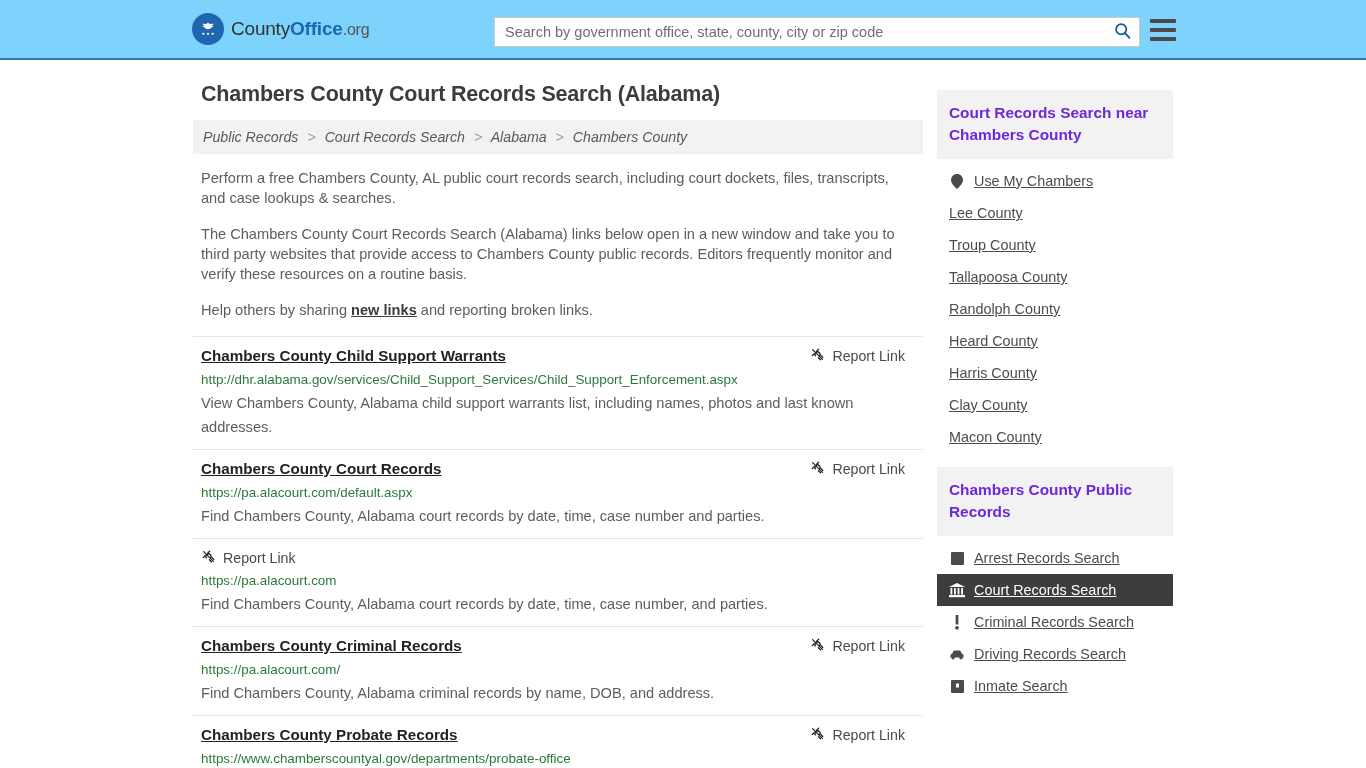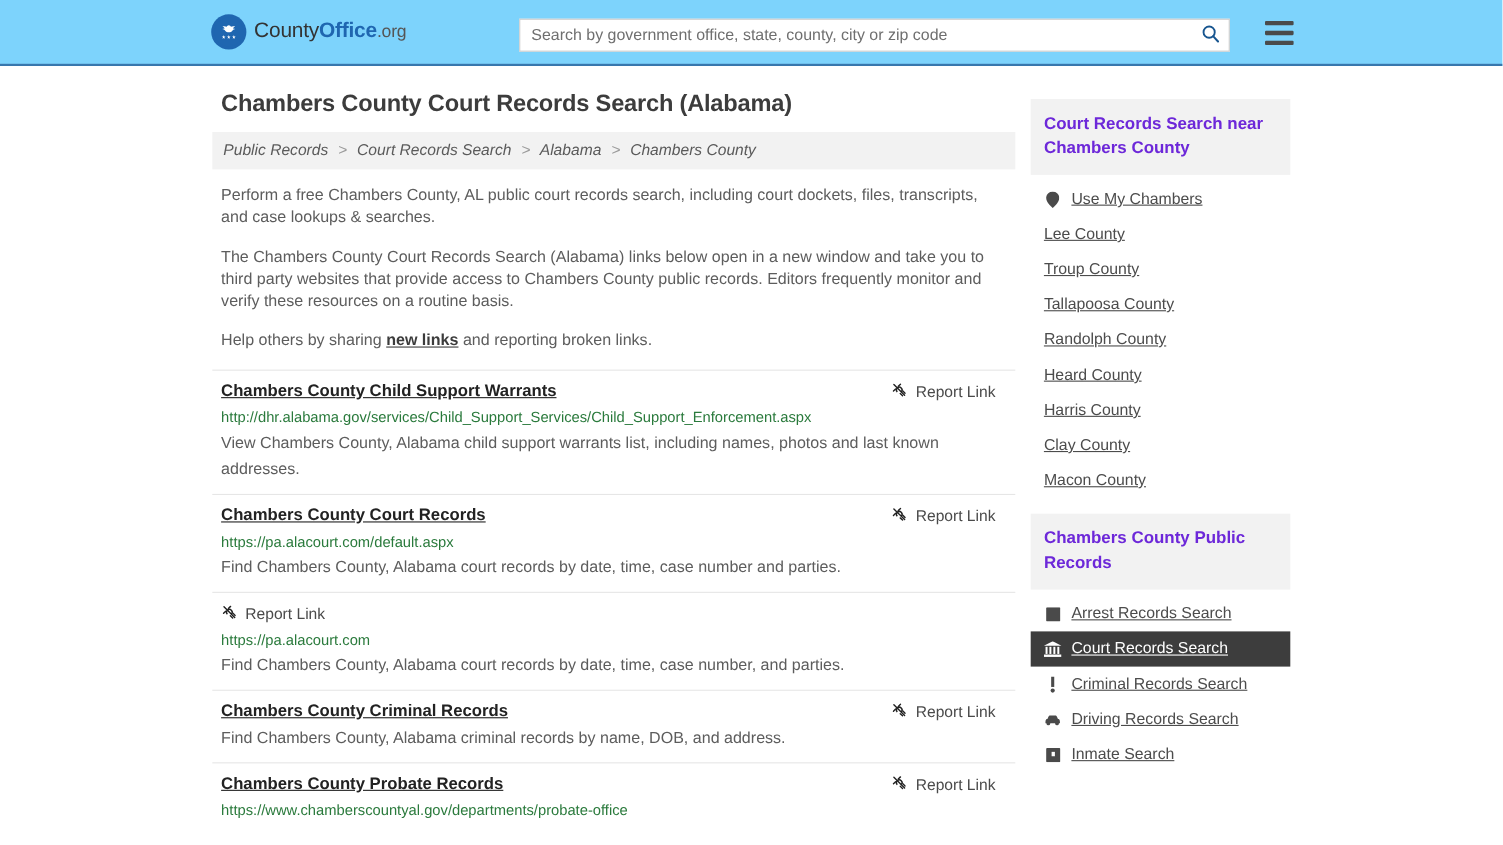--- a/index.html
+++ b/index.html
@@ -42,21 +42,21 @@
     color: #2b2b2b;
     letter-spacing: -0.2px;
     white-space: nowrap;
   }
   .brand-text .b-office { color: #1f66b0; font-weight: bold; }
   .brand-text .b-county { font-weight: normal; color: #333; }
   .brand-text .b-org { color: #555; font-size: 16px; }
 
   .search-wrap {
     position: absolute;
-    left: 472px;
+    left: 494px;
     top: 17px;
     width: 646px;
     height: 30px;
     background: #fff;
     border: 1px solid #cccccc;
     display: flex;
     align-items: center;
   }
   .search-input {
     flex: 1;
@@ -343,20 +343,21 @@
               <span>
                 <svg width="15" height="15" viewBox="0 0 20 20" aria-hidden="true">
                   <path d="M7.6 7.6 A3.2 3.2 0 0 1 12.4 12.4 M12.4 7.6 A3.2 3.2 0 0 0 7.6 12.4" fill="none" stroke="#222" stroke-width="1.7"></path>
                   <path d="M3.5 3.5 L16.5 16.5" stroke="#222" stroke-width="1.7" stroke-linecap="round"></path>
                   <path d="M8.8 5.6 L11.5 3 M5.6 8.8 L3 11.4 M14.4 11.2 L17 14 M11.2 14.4 L14 17" stroke="#222" stroke-width="1.7" stroke-linecap="round"></path>
                 </svg>
               </span>
               <span>Report Link</span>
             </span>
           </div>
+          <a class="result-url">https://pa.alacourt.com/</a>
           <div class="result-desc">Find Chambers County, Alabama criminal records by name, DOB, and address.</div>
         </div>
 
         <div class="result">
           <div class="result-top">
             <a class="result-title">Chambers County Probate Records</a>
             <span class="report-link">
               <span>
                 <svg width="15" height="15" viewBox="0 0 20 20" aria-hidden="true">
                   <path d="M7.6 7.6 A3.2 3.2 0 0 1 12.4 12.4 M12.4 7.6 A3.2 3.2 0 0 0 7.6 12.4" fill="none" stroke="#222" stroke-width="1.7"></path>

